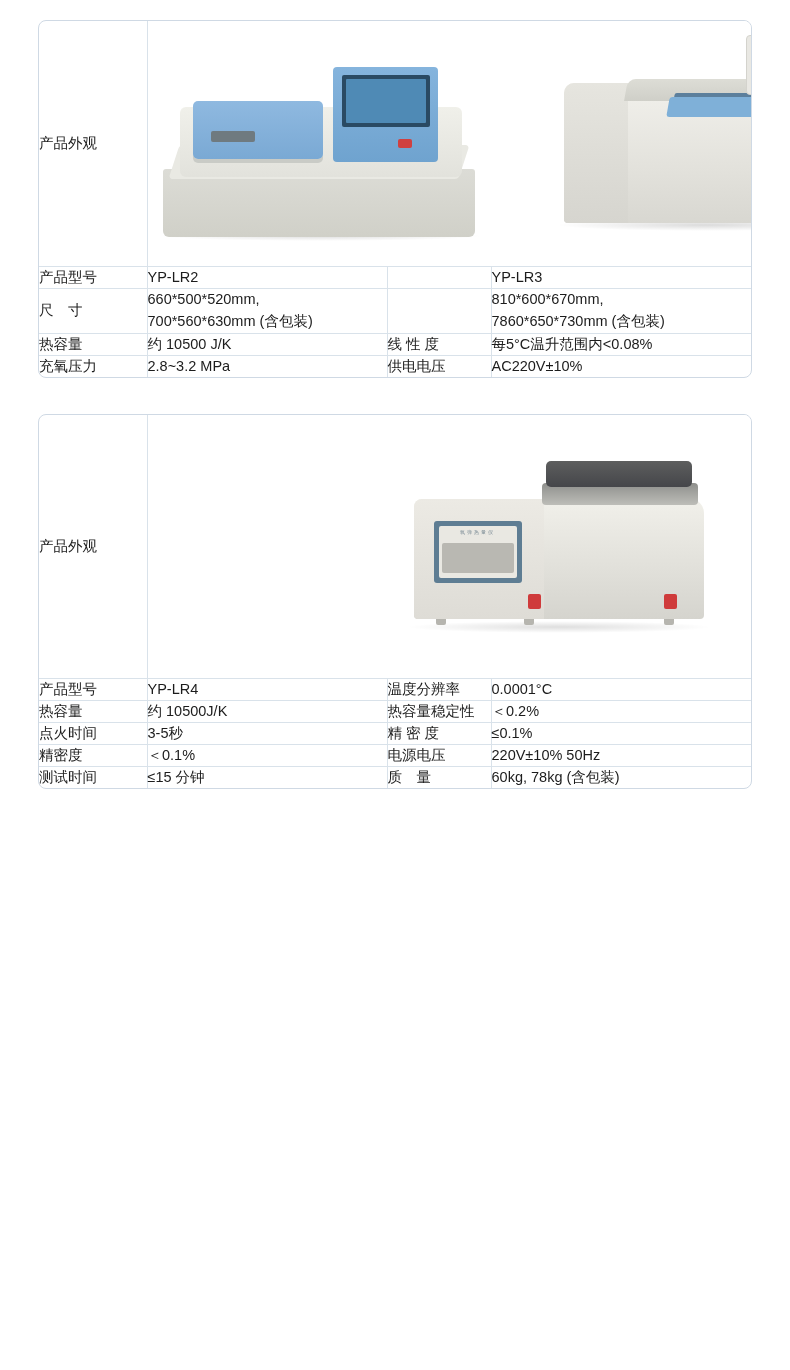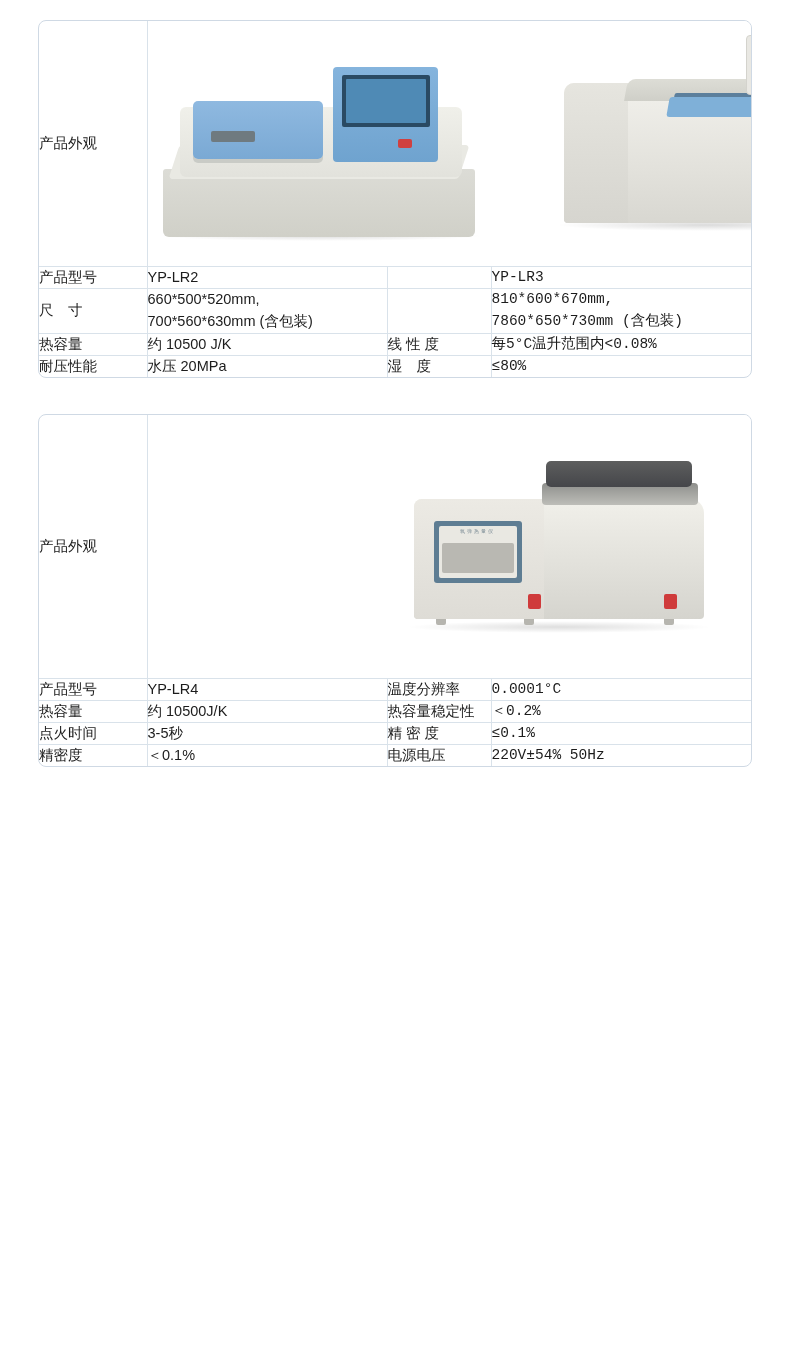--- a/index.html
+++ b/index.html
@@ -40,21 +40,21 @@
   table.spec td {
     border: 1px solid #d9e2ea;
     padding: 0;
     vertical-align: middle;
     font-size: 14.5px;
     color: #1c1c1c;
     line-height: 1.45;
   }
   table.spec tr:first-child td { border-top: none; }
   table.spec td:first-child { border-left: none; }
-  table.spec td:last-child { border-right: none; font-family: Liberation Mono, monospace; }
+  table.spec td:last-child { border-right: none; }
   table.spec tr:last-child td { border-bottom: none; }
 
   .lbl {
     padding: 9px 0 9px 14px;
     white-space: nowrap;
   }
   .val {
     padding: 9px 0 9px 12px;
   }
   .val.multi { line-height: 1.5; margin-top: 40px; }
@@ -441,24 +441,24 @@
           <td class="val multi" style="white-space:pre-line">810*600*670mm,
 7860*650*730mm (含包装)</td>
         </tr>
         <tr>
           <td class="lbl">热容量</td>
           <td class="val">约 10500 J/K</td>
           <td class="lbl">线 性 度</td>
           <td class="val">每5°C温升范围内&lt;0.08%</td>
         </tr>
         <tr>
-          <td class="lbl">耐压性能</td>
-          <td class="val">水压 20MPa</td>
-          <td class="lbl">湿　度</td>
-          <td class="val">≤80%</td>
+          <td class="lbl">充氧压力</td>
+          <td class="val">2.8~3.2 MPa</td>
+          <td class="lbl">供电电压</td>
+          <td class="val">AC220V±10%</td>
         </tr>
       </tbody>
     </table>
   </div>
 
   <div class="card second">
     <table class="spec">
       <colgroup>
         <col style="width:108px">
         <col style="width:240px">
@@ -506,19 +506,25 @@
         <tr>
           <td class="lbl">点火时间</td>
           <td class="val">3-5秒</td>
           <td class="lbl">精 密 度</td>
           <td class="val">≤0.1%</td>
         </tr>
         <tr>
           <td class="lbl">精密度</td>
           <td class="val">＜0.1%</td>
           <td class="lbl">电源电压</td>
-          <td class="val">220V±54% 50Hz</td>
+          <td class="val">220V±10% 50Hz</td>
+        </tr>
+        <tr>
+          <td class="lbl">测试时间</td>
+          <td class="val">≤15 分钟</td>
+          <td class="lbl">质　量</td>
+          <td class="val">60kg, 78kg (含包装)</td>
         </tr>
       </tbody>
     </table>
   </div>
 
 </div>
 
 </body></html>

